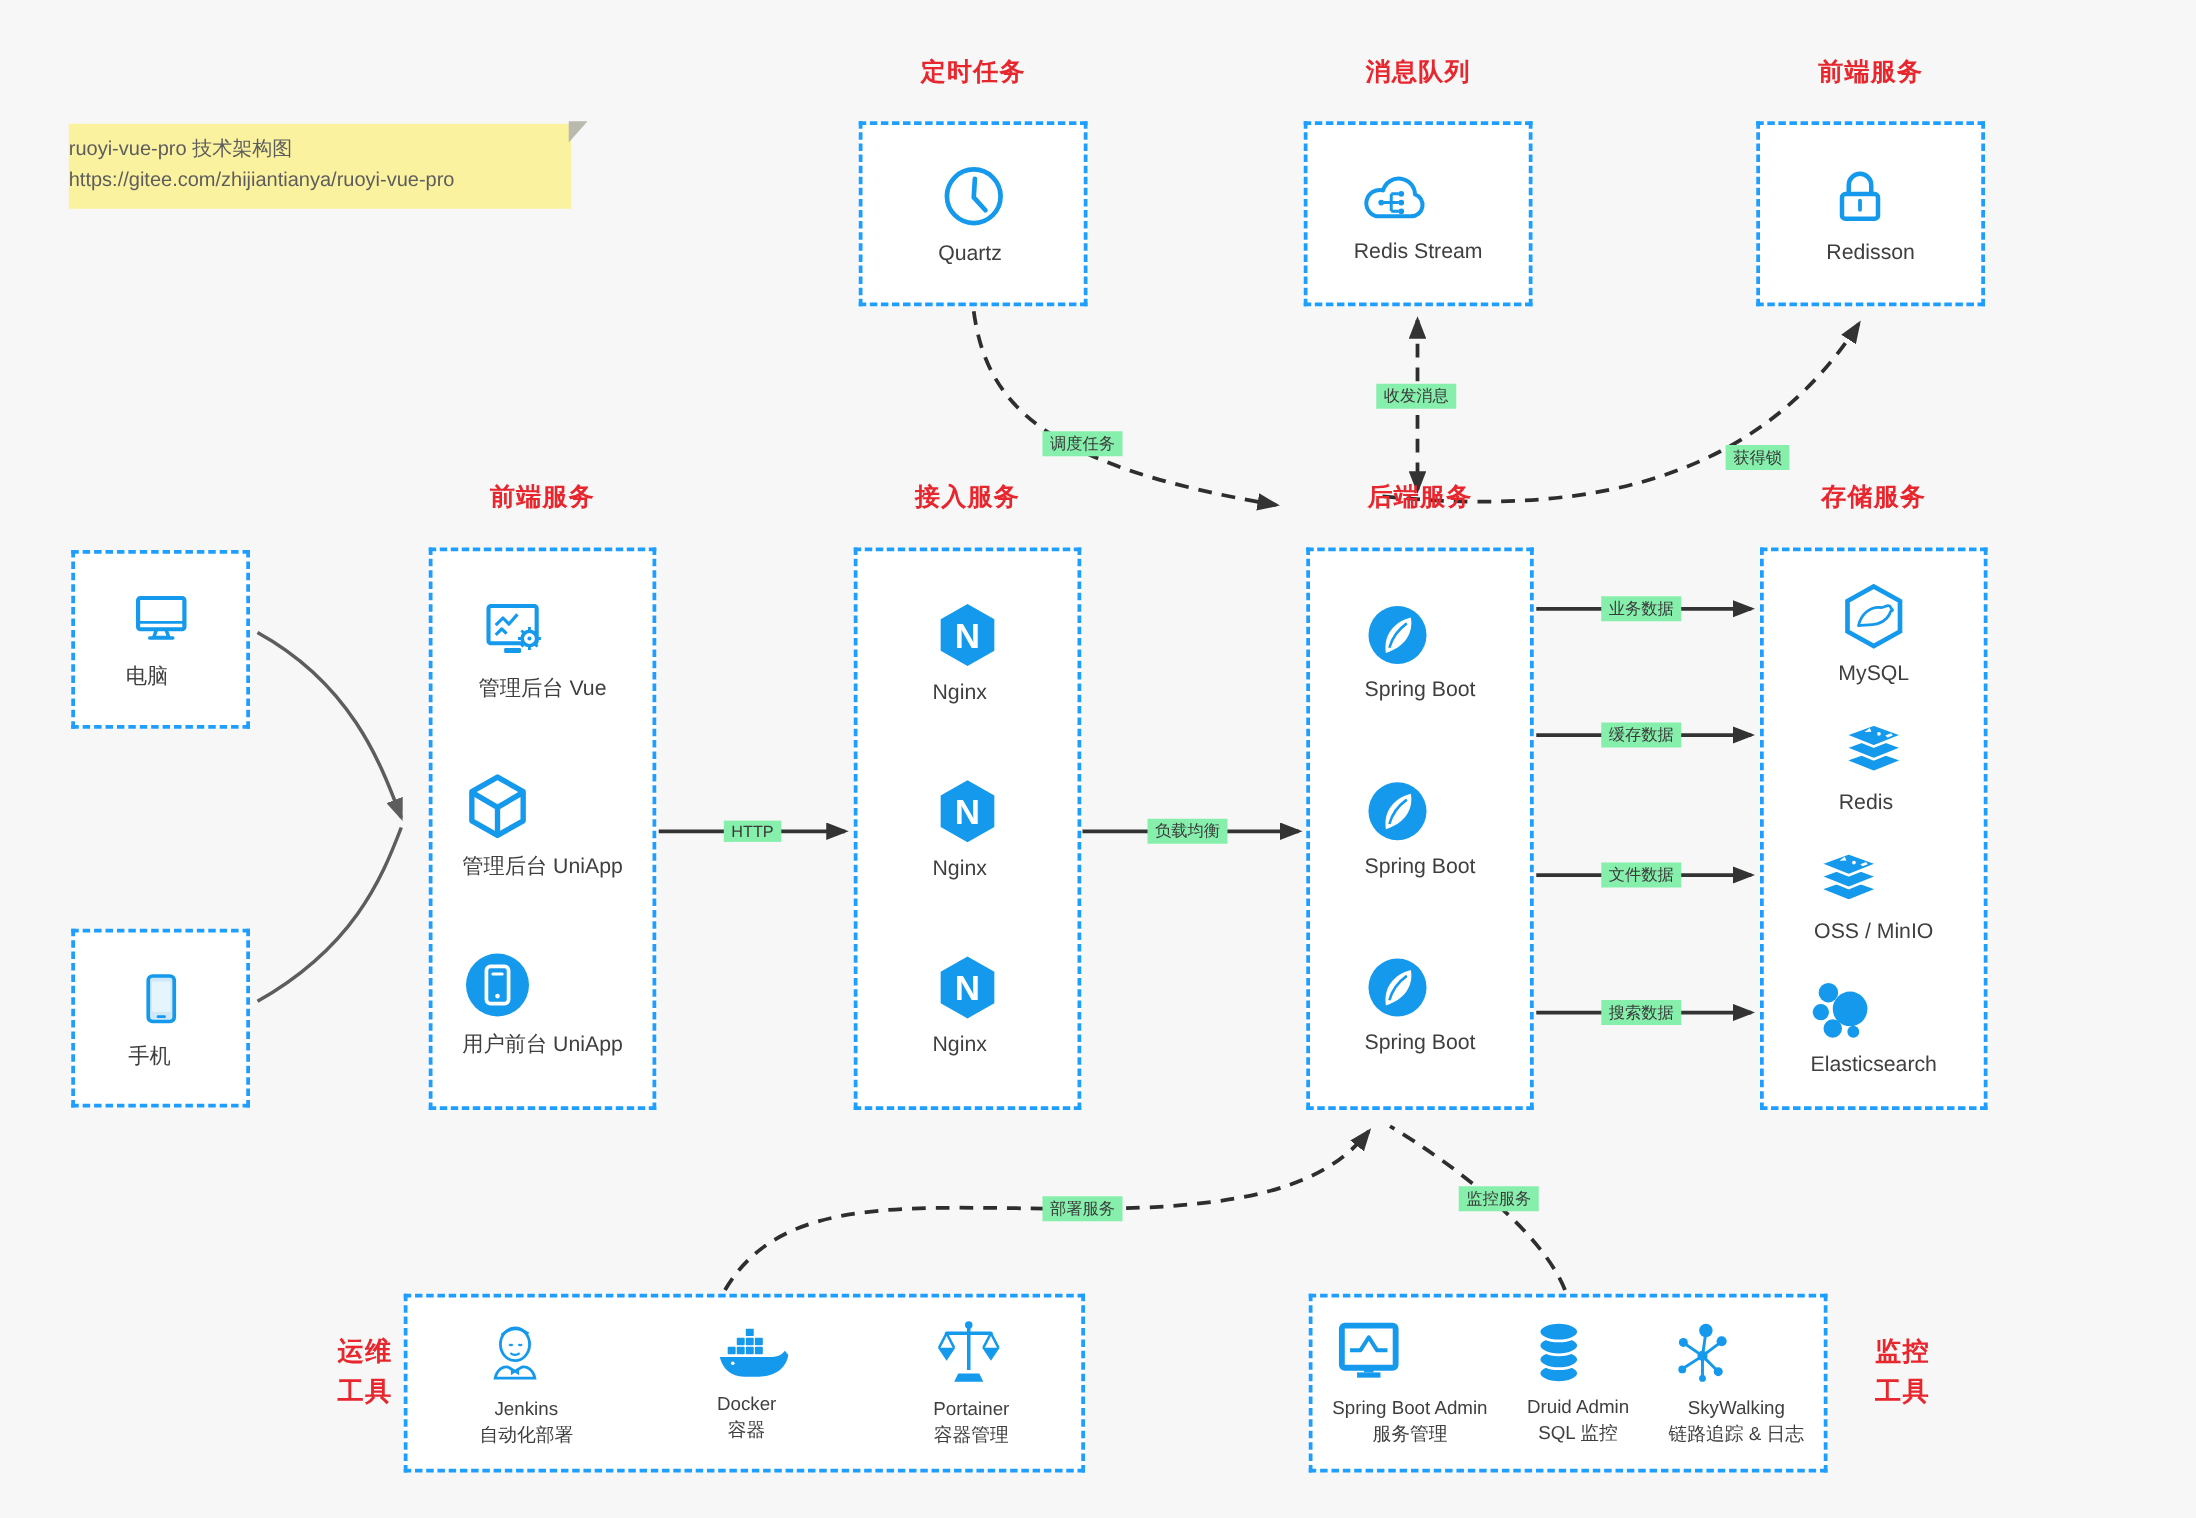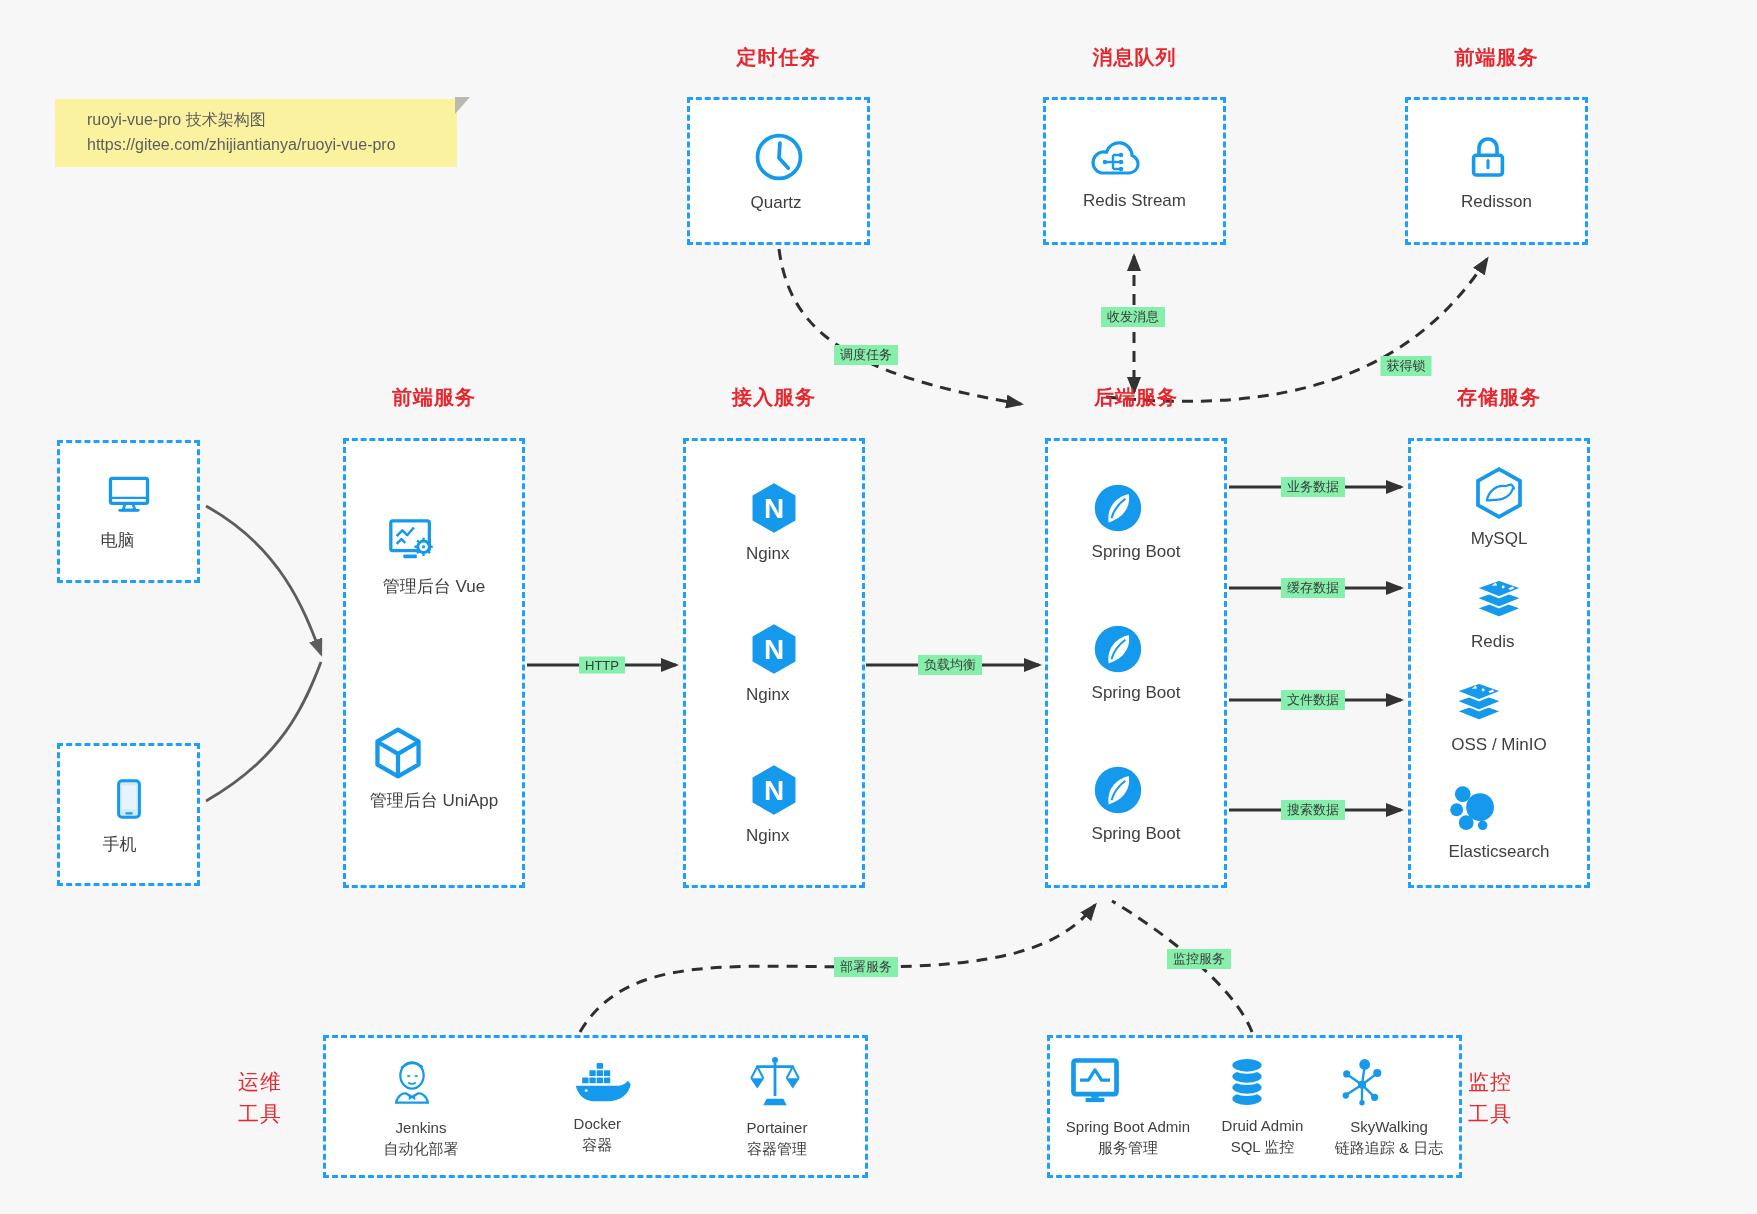--- a/index.html
+++ b/index.html
@@ -13,33 +13,33 @@
     font-family:"Liberation Sans","DejaVu Sans",sans-serif;overflow:hidden}
   svg.edges{position:absolute;left:0;top:0;width:1757px;height:1214px}
 
   .dbox{position:absolute;background:#ffffff;border:3px dashed var(--border-blue);box-sizing:border-box}
   .dbox.top,.dbox.client{display:flex;align-items:center;justify-content:center}
   .dbox.col{display:flex;flex-direction:column;justify-content:space-around;align-items:center;padding:10px 0}
   .dbox.row{display:flex;flex-direction:row;justify-content:space-around;align-items:center}
 
   .gtitle,.col-title{position:absolute;color:var(--red);font-weight:bold;font-size:20px;
     text-align:center;letter-spacing:1px;white-space:nowrap}
-  .side-label{position:absolute;color:var(--red);font-weight:normal;font-size:21px;
-    line-height:1.5;text-align:left;letter-spacing:1px}
+  .side-label{position:absolute;color:var(--red);font-weight:bold;font-size:21px;
+    line-height:1.5;text-align:right;letter-spacing:1px}
 
   .cell{display:flex;flex-direction:column;align-items:flex-start;gap:8px}
   .icn{color:var(--blue);line-height:0;display:block}
   .lbl{font-size:17px;color:#3f3f3f;white-space:nowrap}
   .lbl2{font-size:15px;color:#3f3f3f;text-align:center;line-height:1.35;white-space:nowrap}
 
   .edge-label{position:absolute;transform:translate(-50%,-50%);background:#86efac;
     padding:1px 6px;font-size:13px;color:#3a3a3a;white-space:nowrap}
 
   .note{position:absolute;left:55px;top:99px;width:402px;box-sizing:border-box;
-    background:var(--note-bg);padding:9px 32px;font-size:16px;color:#5d5d5d;line-height:1.55}
+    background:var(--note-bg);padding:9px 0;font-size:16px;color:#5d5d5d;line-height:1.55}
   .note .fold{position:absolute;top:-2px;right:-13px;width:0;height:0;
     border-top:17px solid #b9b9ae;border-right:15px solid transparent}
 </style>
 </head>
 <body>
 
 <div class="canvas">
 
   <svg class="edges">
     <defs>
@@ -168,20 +168,31 @@
       <span class="lbl">管理后台 Vue</span>
     </div>
     <div class="cell">
       <span class="icn">
         <svg width="56" height="56" viewBox="0 0 60 60">
           <path d="M30,5 L52,17.5 V42.5 L30,55 L8,42.5 V17.5 Z" fill="none" stroke="currentColor" stroke-width="4.6" stroke-linejoin="round"></path>
           <path d="M30,31 L11,19.8 M30,31 L49,19.8 M30,31 V54" fill="none" stroke="currentColor" stroke-width="4.6" stroke-linecap="round"></path>
         </svg>
       </span>
       <span class="lbl">管理后台 UniApp</span>
+    </div>
+    <div class="cell">
+      <span class="icn">
+        <svg width="56" height="56" viewBox="0 0 60 60">
+          <circle cx="30" cy="30" r="27" fill="currentColor"></circle>
+          <rect x="20.5" y="14" width="19" height="32" rx="3.5" fill="none" stroke="#fff" stroke-width="3.2"></rect>
+          <path d="M26,20.5 h8" stroke="#fff" stroke-width="2.6" stroke-linecap="round"></path>
+          <circle cx="30" cy="39.5" r="2" fill="#fff"></circle>
+        </svg>
+      </span>
+      <span class="lbl">用户前台 UniApp</span>
     </div>
   </div>
 
   <div class="col-title" style="left:683px;top:384px;width:182px">接入服务</div>
   <div class="dbox col" style="left:683px;top:438px;width:182px;height:450px">
     <div class="cell">
       <span class="icn">
         <svg width="56" height="56" viewBox="0 0 60 60">
           <path d="M30,3.5 L53,16.5 V43.5 L30,56.5 L7,43.5 V16.5 Z" fill="currentColor"></path>
           <text x="30" y="41" text-anchor="middle" font-size="30" font-weight="bold" fill="#fff" font-family="Liberation Sans, sans-serif">N</text>

